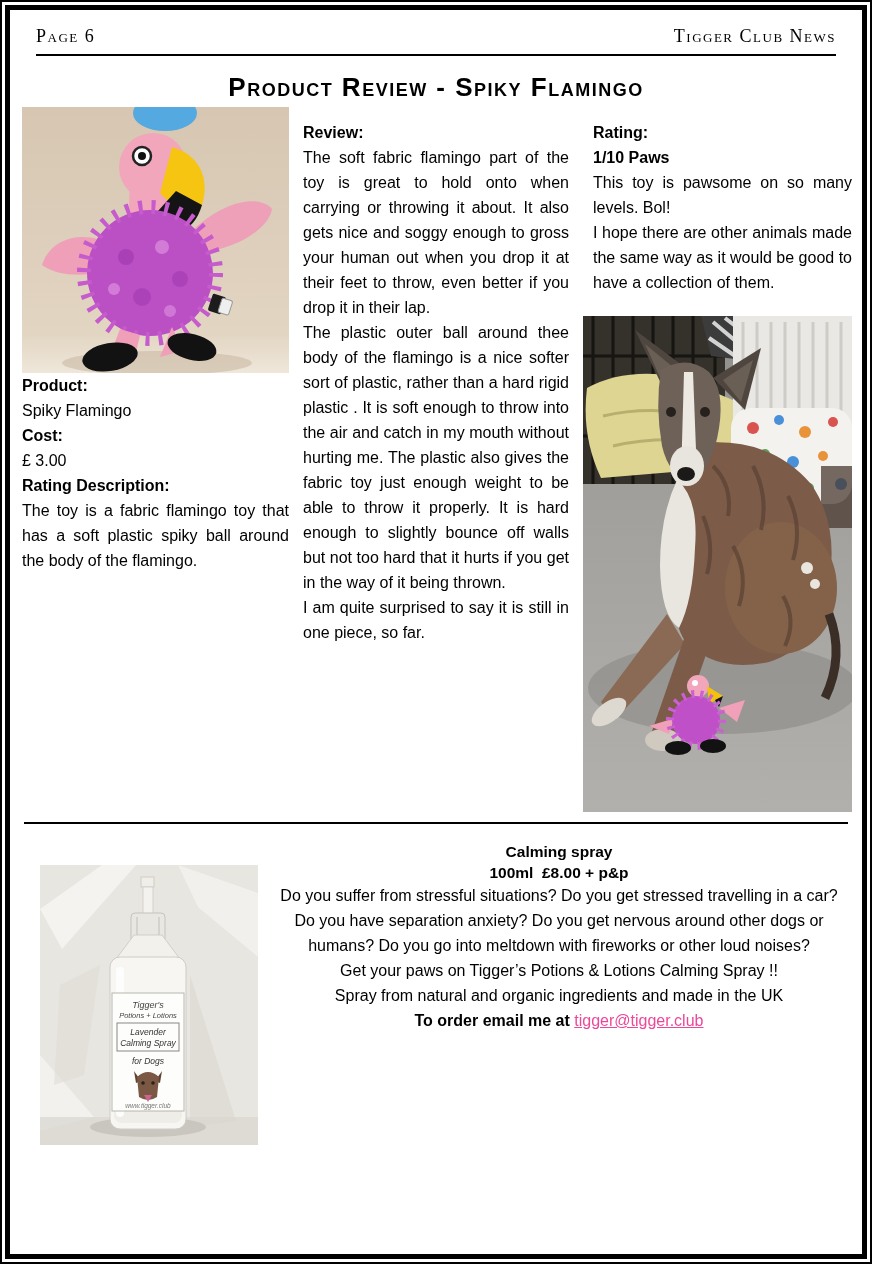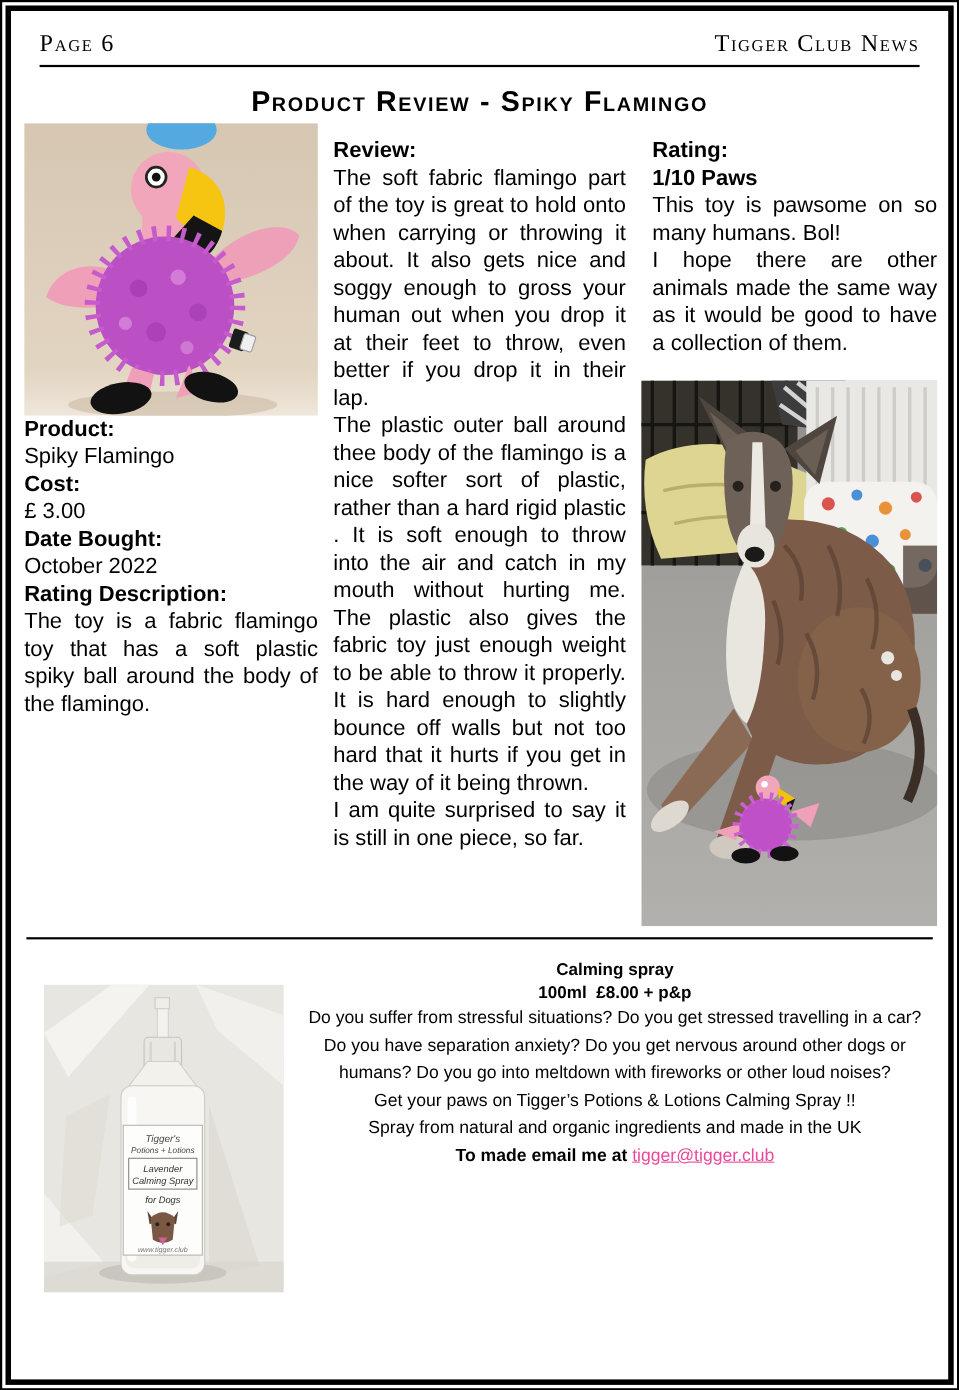--- a/index.html
+++ b/index.html
@@ -9,32 +9,32 @@
     font-family:"Liberation Sans", sans-serif; color:#000;
   }
   .inner {
     height:100%; box-sizing:border-box; border:5px solid #000;
     padding:10px 12px 0 12px; overflow:hidden;
   }
   
   .masthead {
     display:flex; justify-content:space-between; align-items:baseline;
     font-family:"Liberation Serif", serif; font-variant:small-caps;
-    font-size:22px; letter-spacing:1.5px; padding:6px 14px 0 14px;
+    font-size:18px; letter-spacing:1.5px; padding:6px 14px 0 14px;
   }
   .header-rule { border:none; border-top:2px solid #000; margin:7px 14px 0 14px; }
   
   .article-title {
     font-family:Liberation Sans, sans-serif; font-variant:small-caps;
     font-weight:600; font-size:26px; letter-spacing:1.5px;
     text-align:center; margin:16px 0 2px 0;
   }
   
   .columns { display:grid; grid-template-columns:267px 266px 269px; column-gap:14px; margin-top:4px; }
-  .col { font-size:20px; line-height:25px; text-align:justify; }
+  .col { font-size:16px; line-height:25px; text-align:justify; }
   .col p { margin:0; }
   .lbl { font-weight:bold; }
   .mt17 { margin-top:17px; }
   .mt21 { margin-top:21px; }
   .mt25 { margin-top:25px; }
   .pt13 { padding-top:13px; }
   .rpad { padding-left:10px; }
   .photo { line-height:0;font-style:italic; }
   .photo svg { display:block; }
   .photo text { font-family:"Liberation Sans", sans-serif; }
@@ -116,24 +116,20 @@
         <p class="mt25">
           <span class="lbl">Product:</span><br>
           <span>Spiky Flamingo</span>
         </p>
 
         <p class="mt25">
           <span class="lbl">Cost:</span><br>
           <span>£ 3.00</span>
         </p>
 
-        <p class="mt25">
-          <span class="lbl">Date Bought:</span><br>
-          <span>October 2022</span>
-        </p>
 
         <p class="mt25">
           <span class="lbl">Rating Description:</span><br>
           <span>The toy is a fabric flamingo toy that has a soft plastic spiky ball around the body of the flamingo.</span>
         </p>
       </div>
 
       <div class="col pt13">
         <p>
           <span class="lbl">Review:</span><br>
@@ -141,21 +137,21 @@
         </p>
         <p class="mt25"><span>The plastic outer ball around thee body of the flamingo is a nice softer sort of plastic, rather than a hard rigid plastic . It is soft enough to throw into the air and catch in my mouth without hurting me. The plastic also gives the fabric toy just enough weight to be able to throw it properly. It is hard enough to slightly bounce off walls but not too hard that it hurts if you get in the way of it being thrown.</span></p>
         <p class="mt25"><span>I am quite surprised to say it is still in one piece, so far.</span></p>
       </div>
 
       <div class="col">
         <div class="pt13 rpad">
           <p>
             <span class="lbl">Rating:</span><br>
             <span class="lbl">1/10 Paws</span><br>
-            <span>This toy is pawsome on so many humans. Bol!</span>
+            <span>This toy is pawsome on so many levels. Bol!</span>
           </p>
           <p class="mt25"><span>I hope there are other animals made the same way as it would be good to have a collection of them.</span></p>
         </div>
 
         <div class="photo mt21">
           <svg width="269" height="496" viewBox="0 0 269 496" xmlns="http://www.w3.org/2000/svg">
             <defs>
               <linearGradient id="carpet" x1="0" y1="0" x2="0" y2="1">
                 <stop offset="0" stop-color="#8f8d8a"></stop>
                   <stop offset="0.4" stop-color="#a3a19e"></stop>
@@ -303,19 +299,19 @@
         </svg>
       </div>
 
       <div class="ad-text">
         <p class="ad-head">Calming spray</p>
         <p class="ad-head pre">100ml  £8.00 + p&amp;p</p>
         <p class="mt26"><span>Do you suffer from stressful situations? Do you get stressed travelling in a car? Do you have separation anxiety? Do you get nervous around other dogs or humans? Do you go into meltdown with fireworks or other loud noises?</span></p>
         <p class="mt28"><span>Get your paws on Tigger’s Potions &amp; Lotions Calming Spray !!</span></p>
         <p class="mt28"><span>Spray from natural and organic ingredients and made in the UK</span></p>
         <p class="mt28 order-line">
-          <span>To made email me at </span><a href="#" class="email-link">tigger@tigger.club</a>
+          <span>To order email me at </span><a href="#" class="email-link">tigger@tigger.club</a>
         </p>
       </div>
     </div>
 
   </div>
 </div>
 
 </body></html>

